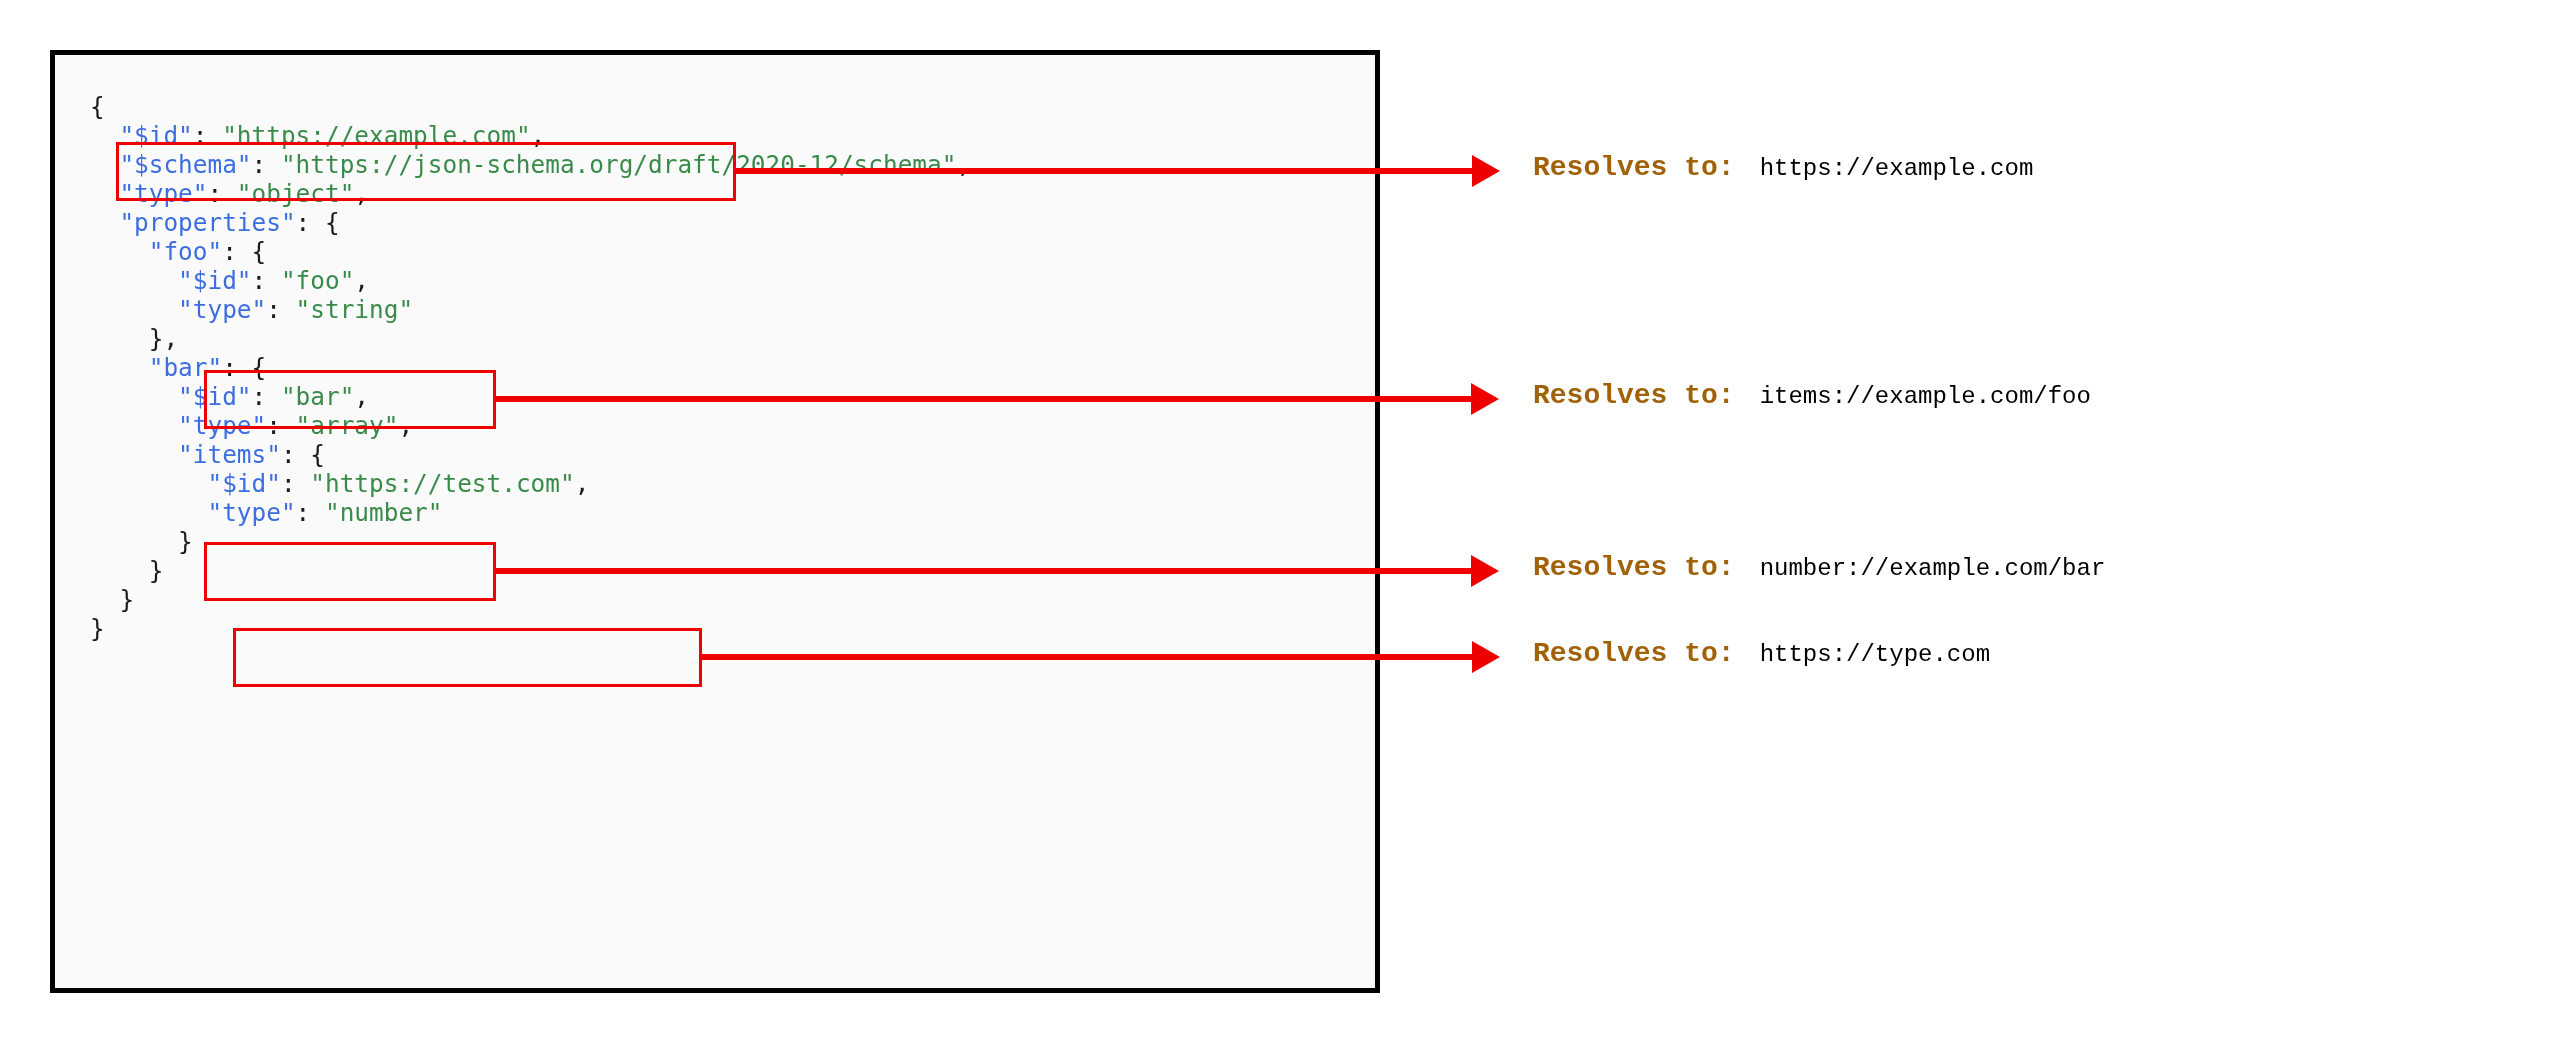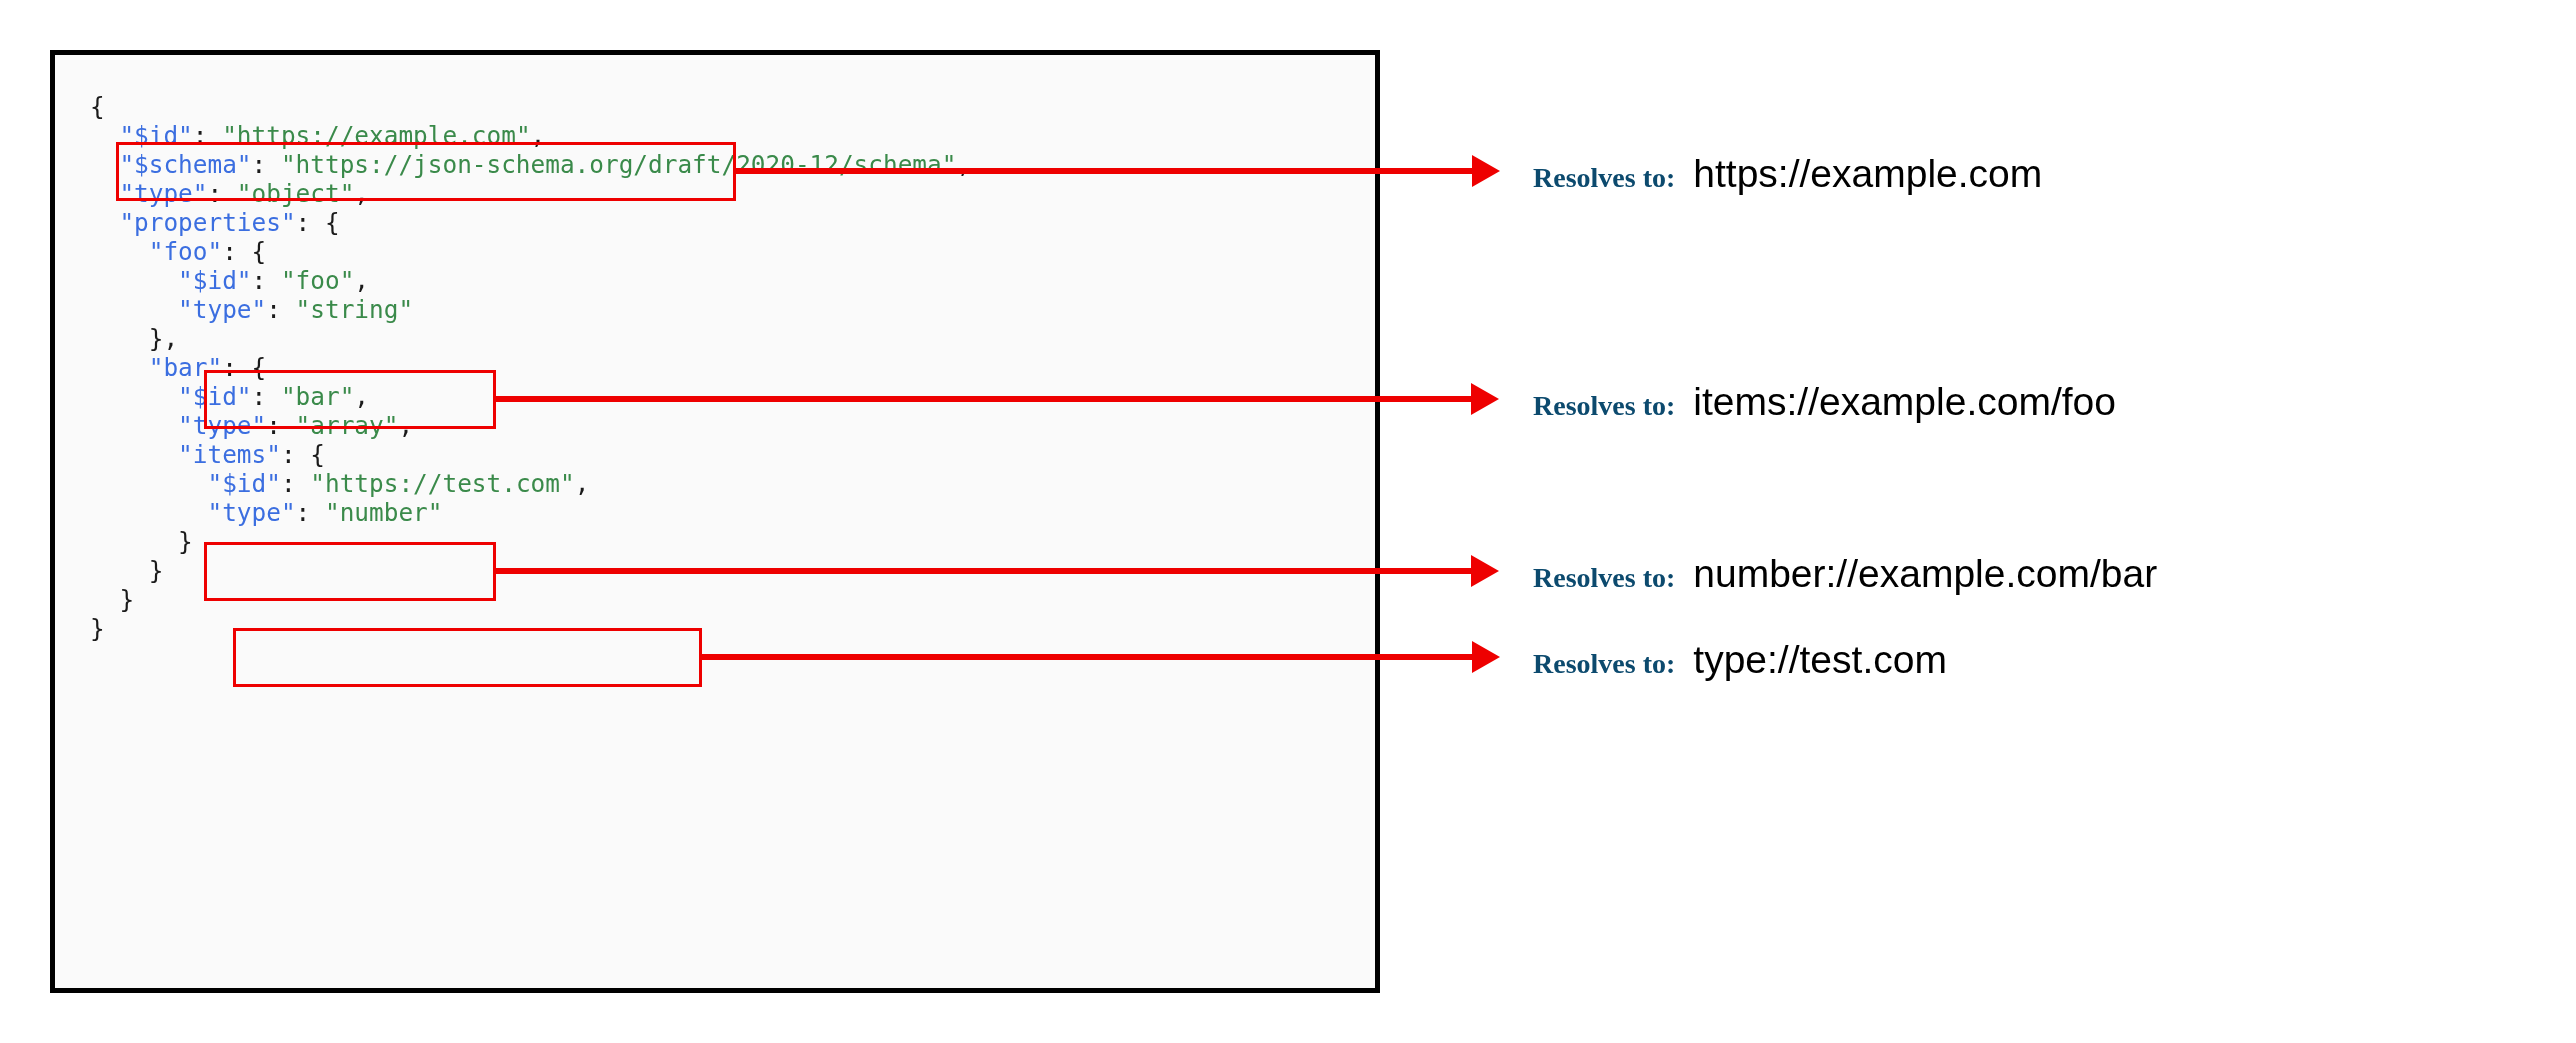--- a/index.html
+++ b/index.html
@@ -41,26 +41,26 @@
     border-bottom:16px solid transparent;border-left:28px solid #ee0000;
   }
   #arrow-1{left:736px; top:168px;  width:737px;}
   #arrow-2{left:495px;  top:396px;  width:977px;}
   #arrow-3{left:495px;  top:568px;  width:977px;}
   #arrow-4{left:702px; top:654px; width:771px;}
 
   
   .note{position:absolute;left:1533px;white-space:nowrap;}
   .note .lbl{
-    font-family:Liberation Serif, serif;
-    font-weight:bold;font-size:28px;color:#0c4a6e;
+    font-family:Liberation Mono, monospace;
+    font-weight:bold;font-size:28px;color:#a16207;
   }
   .note .url{
-    font-family:Liberation Sans, sans-serif;
-    font-size:39px;color:#000000;margin-left:18px;
+    font-family:Liberation Mono, monospace;
+    font-size:24px;color:#000000;margin-left:25px;
   }
   #note-1{top:152px;}
   #note-2{top:380px;}
   #note-3{top:552px;}
   #note-4{top:638px;}
 </style>
 </head>
 <body>
 
 <div id="code-panel">
@@ -80,15 +80,15 @@
 <div class="note" id="note-1">
   <span class="lbl">Resolves to:</span><span class="url">https://example.com</span>
 </div>
 <div class="note" id="note-2">
   <span class="lbl">Resolves to:</span><span class="url">items://example.com/foo</span>
 </div>
 <div class="note" id="note-3">
   <span class="lbl">Resolves to:</span><span class="url">number://example.com/bar</span>
 </div>
 <div class="note" id="note-4">
-  <span class="lbl">Resolves to:</span><span class="url">type://test.com</span>
+  <span class="lbl">Resolves to:</span><span class="url">https://type.com</span>
 </div>
 
 
 </body></html>

